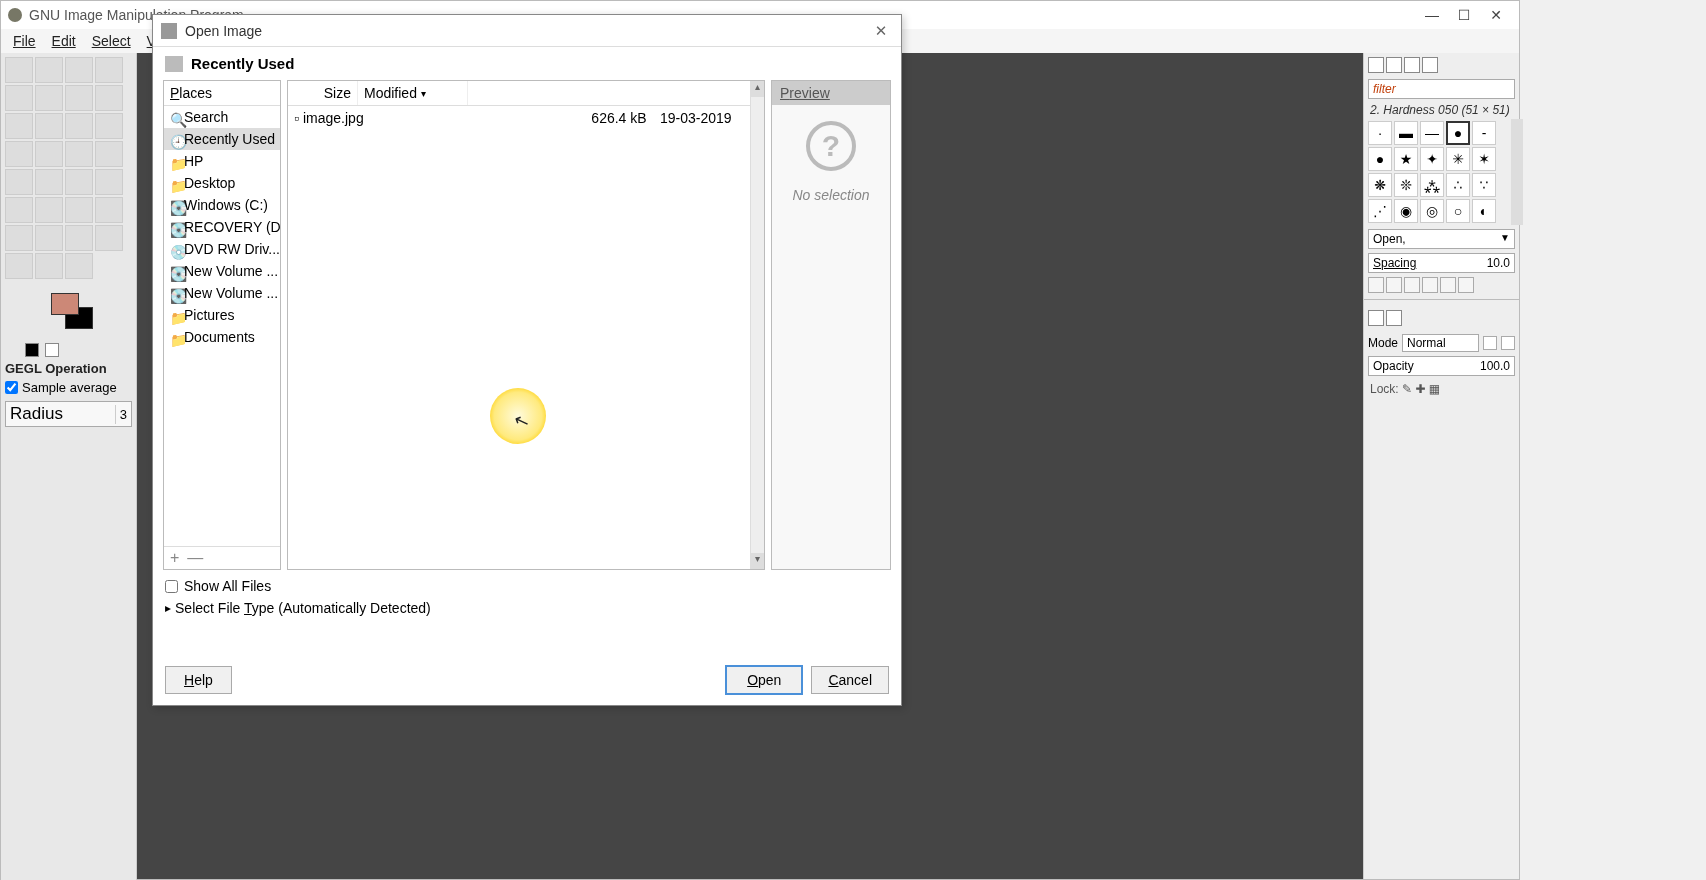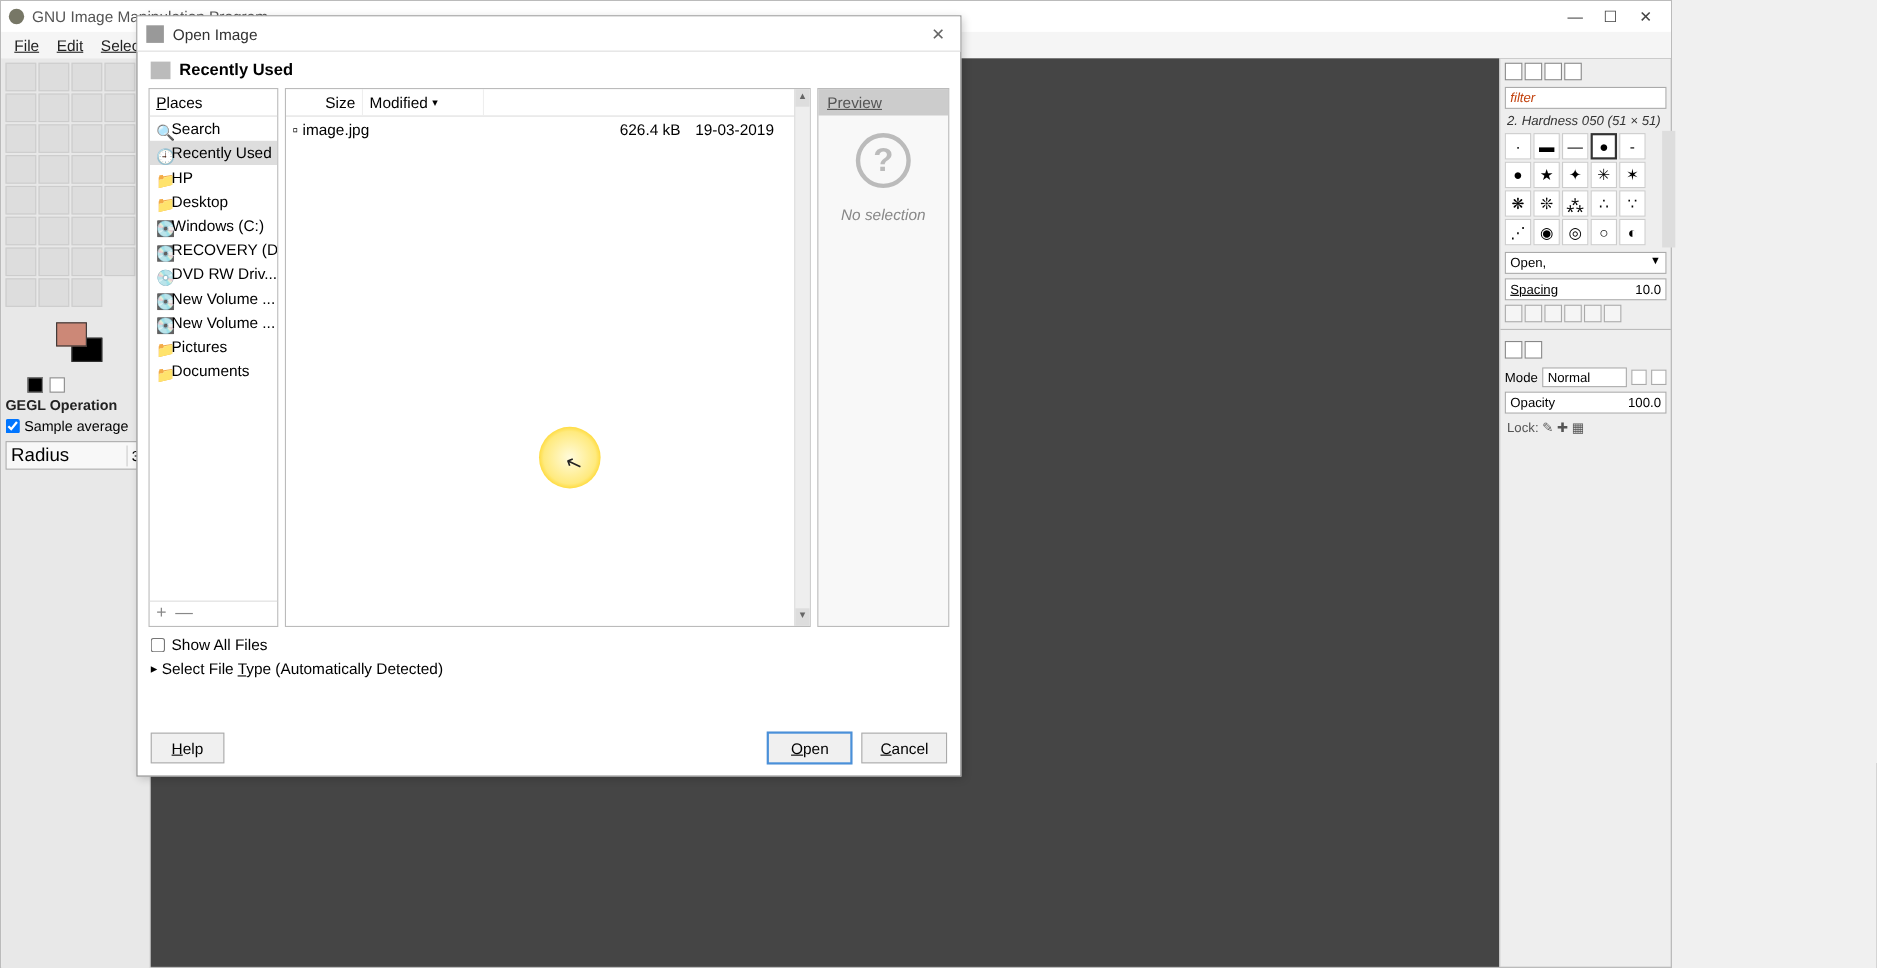--- a/index.html
+++ b/index.html
@@ -57,21 +57,21 @@
   .rp-btnrow { display:flex; gap:2px; margin:4px; }
   .rp-btnrow .btn { width:16px; height:16px; border:1px solid #aaa; background:#f5f5f5; }
   .rp-divider { height:1px; background:#bbb; margin:6px 0; }
   .rp-row { display:flex; align-items:center; margin:4px; gap:4px; }
   .rp-row .lbl { font-size:12px; }
   .rp-row .val { flex:1; border:1px solid #aaa; background:#fff; padding:1px 4px; }
   .rp-row .extra { width:14px; height:14px; border:1px solid #aaa; background:#fff; }
   .rp-lock { padding:2px 6px; font-size:12px; color:#555; }
   
   
-  .dialog { position:absolute; left:124px; top:14px; width:750px; height:692px; background:#fff; border:1px solid #888; box-shadow:2px 2px 8px rgba(0,0,0,.2); }
+  .dialog { position:absolute; left:152px; top:14px; width:750px; height:692px; background:#fff; border:1px solid #888; box-shadow:2px 2px 8px rgba(0,0,0,.2); }
   .dlg-title { height:32px; display:flex; align-items:center; padding:0 8px; background:#fff; border-bottom:1px solid #ddd; }
   .dlg-title .icon { width:16px; height:16px; margin-right:8px; background:#999; }
   .dlg-title .txt { font-size:14px; color:#333; }
   .dlg-title .close { margin-left:auto; width:24px; height:24px; display:flex; align-items:center; justify-content:center; color:#666; font-size:15px; }
   
   .dlg-path { padding:8px 12px; display:flex; align-items:center; gap:8px; }
   .dlg-path .icon { width:18px; height:16px; background:#bbb; }
   .dlg-path .txt { font-weight:bold; font-size:15px; }
   
   .dlg-body { display:flex; padding:0 10px; gap:6px; height:490px; }

